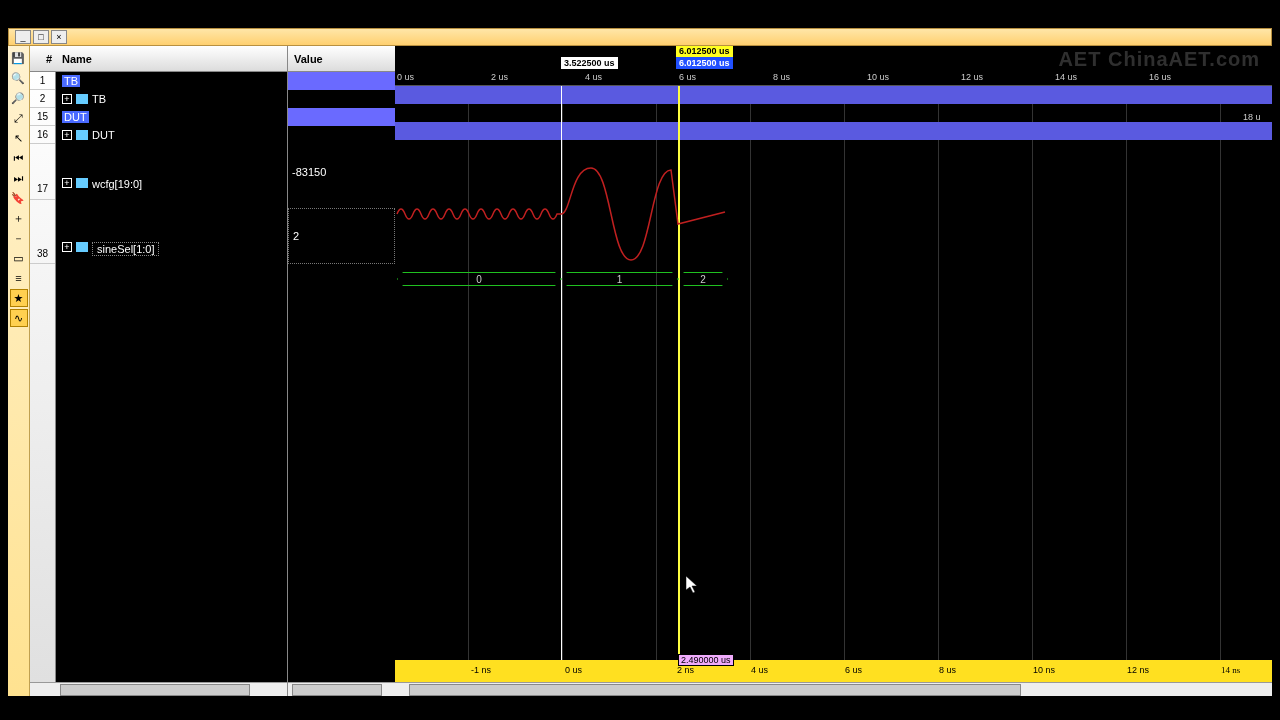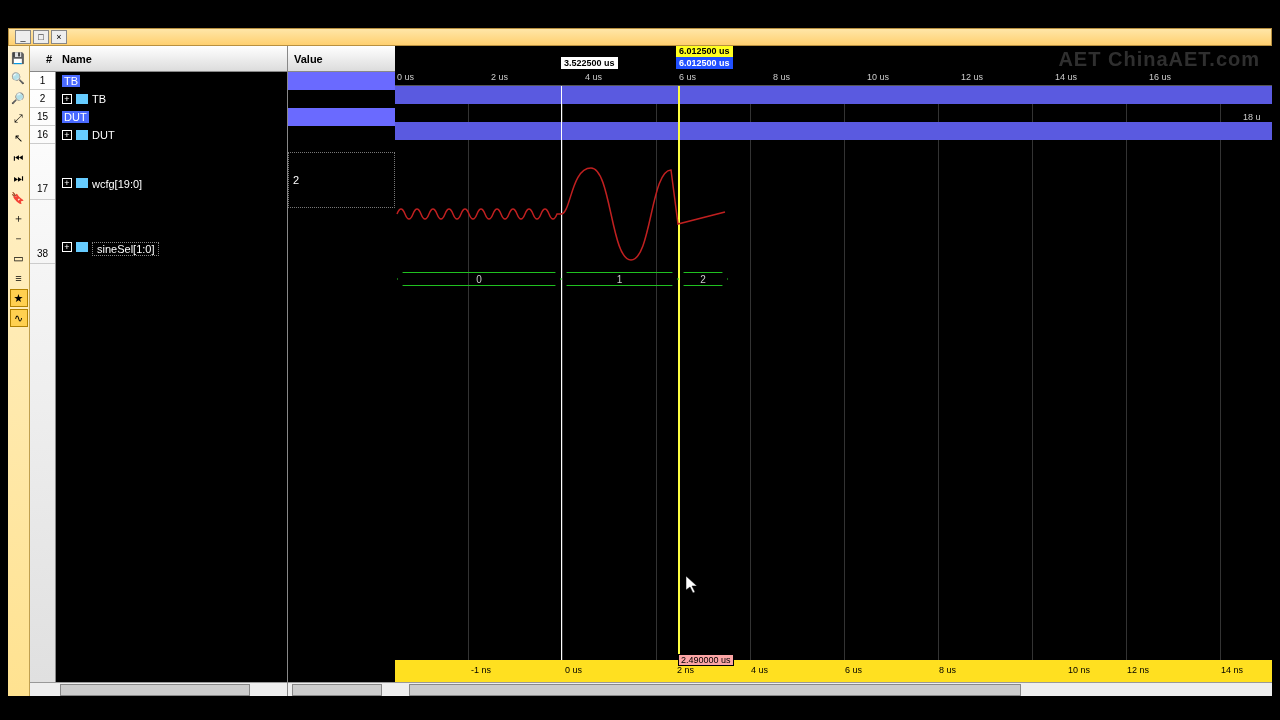--- a/index.html
+++ b/index.html
@@ -69,21 +69,21 @@
   .marker.blue{background:#2050ff;color:#fff;}
   .sine{stroke:#c02020;stroke-width:1.5;fill:none;}
   .busbox{position:absolute;height:14px;}
   .busbox .hex{position:absolute;inset:0;border:1px solid #20c020;
                clip-path:polygon(6px 0,calc(100% - 6px) 0,100% 50%,calc(100% - 6px) 100%,6px 100%,0 50%);}
   .busbox .lbl{position:absolute;inset:0;display:flex;align-items:center;
                justify-content:center;color:#ccc;font-size:10px;}
   .wave-ruler-bot{position:absolute;left:0;right:0;bottom:14px;height:22px;
                   background:#ffe020;}
   .wave-ruler-bot .tick{position:absolute;top:5px;font-size:9px;color:#000;}
-  .wave-ruler-bot .flag{position:absolute;top:-6px;background:#fca5a5;
+  .wave-ruler-bot .flag{position:absolute;top:-6px;background:#f0abfc;
                         border:1px solid #000;font-size:9px;padding:0 2px;}
   .hsb{position:absolute;left:0;right:0;bottom:0;height:14px;background:#eee;
        border-top:1px solid #999;}
   .hsb .th{position:absolute;top:1px;height:12px;background:#ccc;border:1px solid #888;}
   .watermark{position:absolute;right:20px;top:48px;color:#888;opacity:.35;
              font-size:20px;font-weight:bold;letter-spacing:1px;pointer-events:none;}
   .cursor-arrow{position:absolute;width:12px;height:18px;pointer-events:none;}
 </style>
 </head>
 <body>
@@ -159,20 +159,23 @@
     </div>
   </div>
 
   <div class="panel-values">
     <div class="colhead">Value</div>
     <div class="values">
       <div class="vrow bar"></div>
       <div class="vrow"></div>
       <div class="vrow bar"></div>
       <div class="vrow"></div>
+      <div class="vrow tall">
+        <span>-83150</span>
+      </div>
       <div class="vrow tall2">
         <span>2</span>
       </div>
     </div>
     <div class="hsb">
       <div class="th" style="left:4px;width:90px;"></div>
     </div>
   </div>
 
   <div class="panel-wave">
@@ -233,23 +236,23 @@
     </div>
 
     <div class="wave-ruler-bot">
       <span class="flag" style="left:283px;">2.490000 us</span>
       <span class="tick" style="left:76px;">-1 ns</span>
       <span class="tick" style="left:170px;">0 us</span>
       <span class="tick" style="left:262px;margin-left:20px;">2 ns</span>
       <span class="tick" style="left:356px;">4 us</span>
       <span class="tick" style="left:450px;">6 us</span>
       <span class="tick" style="left:544px;">8 us</span>
-      <span class="tick" style="left:673px;text-align:center;">10 ns</span>
+      <span class="tick" style="left:638px;text-align:center;">10 ns</span>
       <span class="tick" style="left:732px;">12 ns</span>
-      <span class="tick" style="left:826px;">14 ns</span>
+      <span class="tick" style="left:826px;font-family:Liberation Serif, serif;">14 ns</span>
     </div>
 
     <div class="hsb">
       <div class="th" style="left:14px;width:612px;"></div>
     </div>
   </div>
 
 </div>
 
 <span class="watermark">AET  ChinaAET.com</span>

